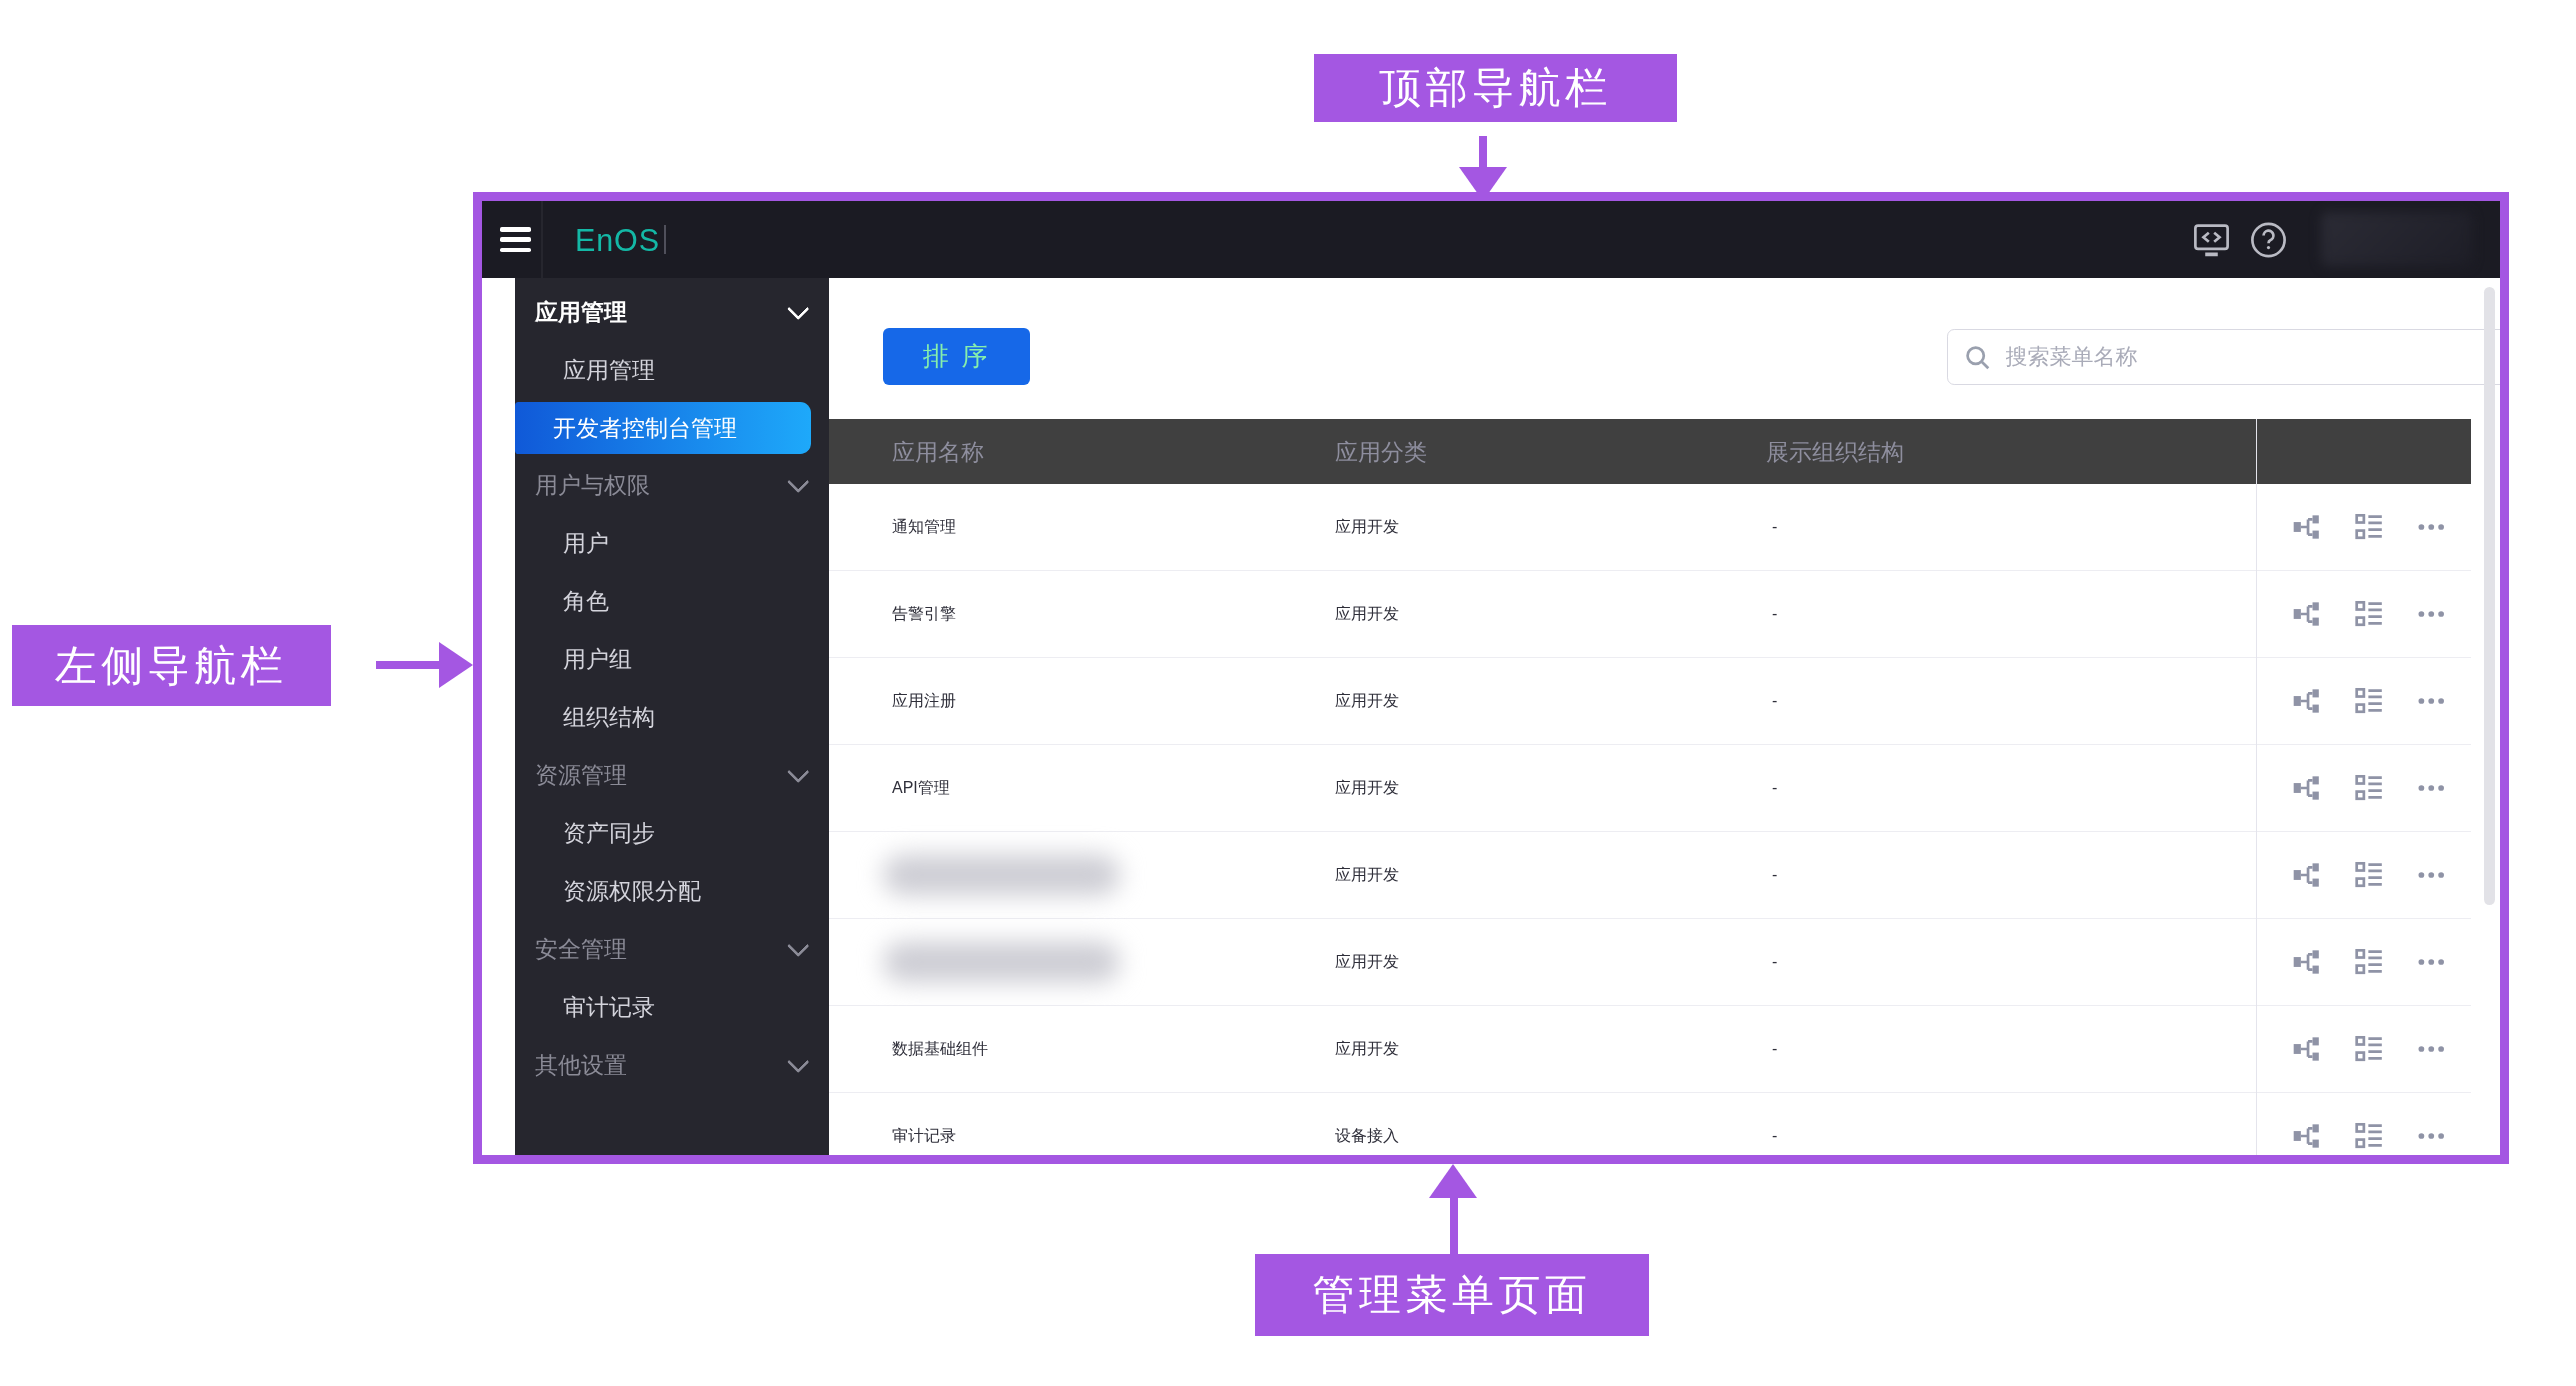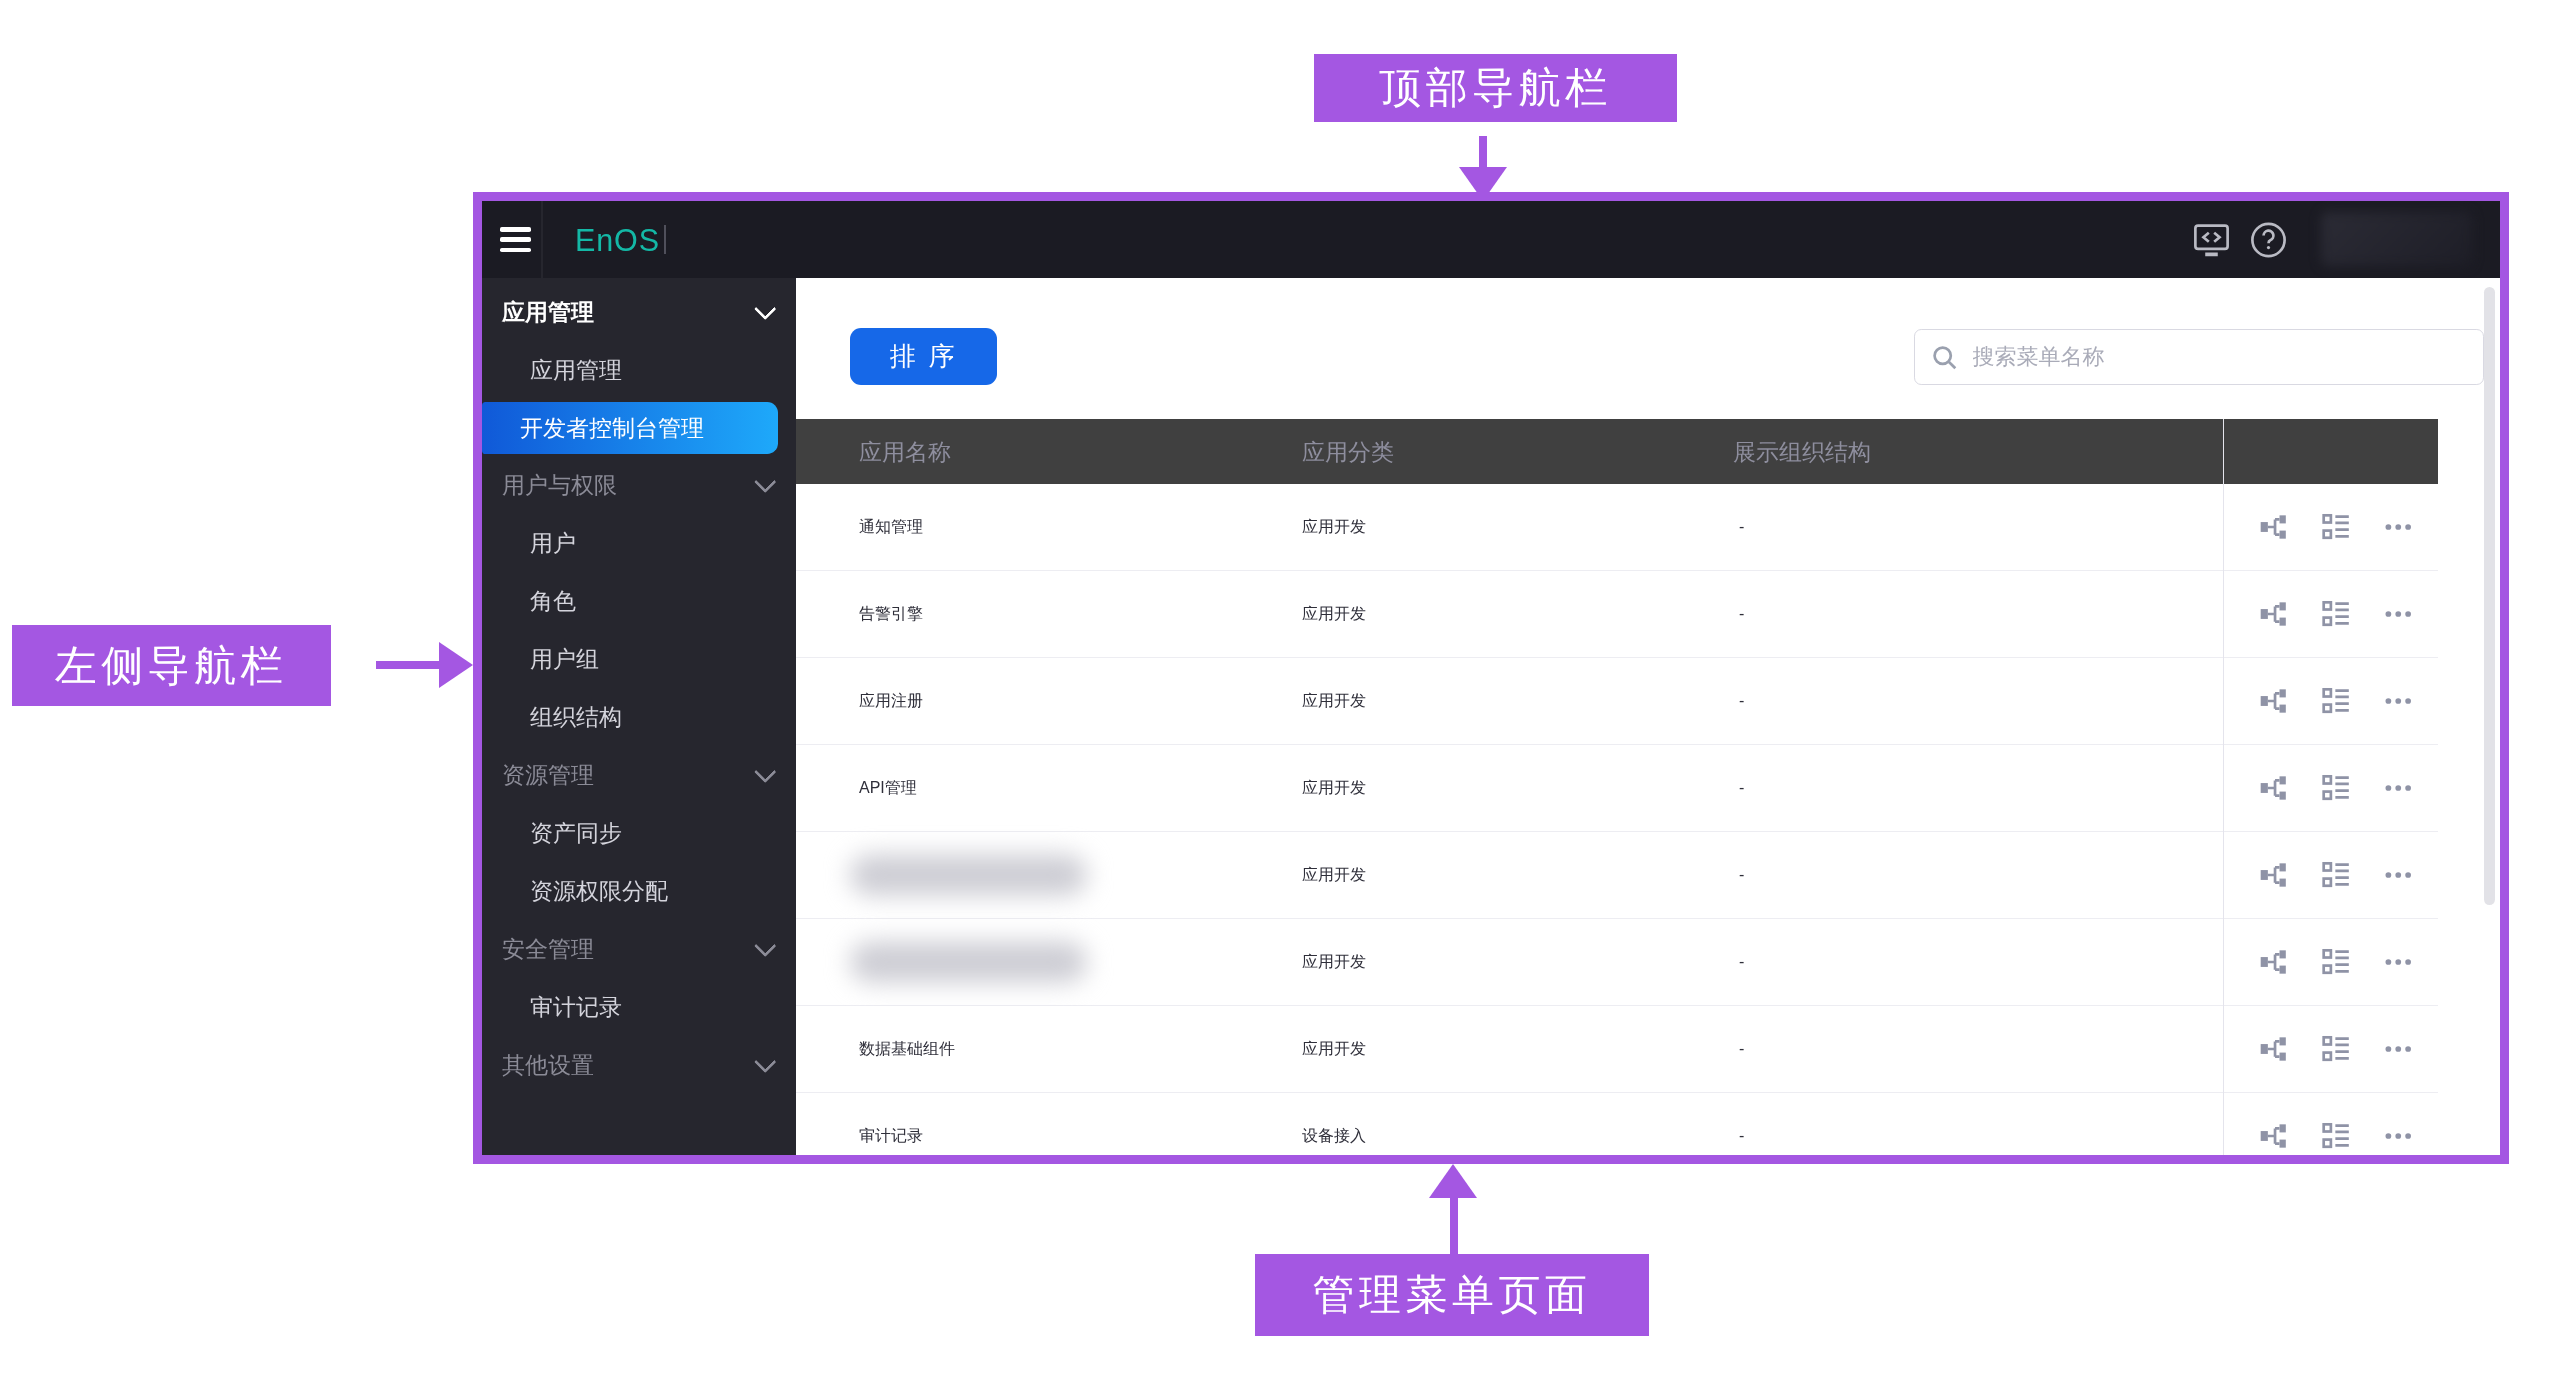--- a/index.html
+++ b/index.html
@@ -36,38 +36,38 @@
         font-size:30.5px;letter-spacing:0.9px;}
   .logo-div{position:absolute;left:182px;top:24px;width:1.8px;height:29px;background:#50505b;}
   .nav-icon{position:absolute;top:50%;transform:translateY(-50%);width:43px;height:43px;cursor:pointer;}
   .nav-icon svg{width:100%;height:100%;}
   .console-pos{left:1708px;}
   .help-pos{left:1765px;}
   .user-blur{position:absolute;left:1839px;top:10.8px;width:151px;height:54px;border-radius:7.2px;
              background:linear-gradient(135deg,#2b2b35,#1e1e27);filter:blur(5.4px);}
 
   
-  .frame-body{flex:1;display:flex;min-height:0;}
+  .frame-body{flex:1;display:flex;min-height:0;margin-left:33px;}
 
   
   .sidebar{flex:0 0 314px;background:#26262e;padding-top:5.4px;overflow:hidden;}
   .s-item{height:58px;display:flex;align-items:center;font-size:23px;color:#d4d4dc;
           padding:0 23px 0 48px;cursor:pointer;box-sizing:border-box;}
   .s-item.section{color:#8b8b97;padding-left:20px;}
   .s-item.section.first{color:#ffffff;font-weight:bold;}
   .s-item.selected{background:linear-gradient(90deg,#1059d8,#1ea9fa);color:#fff;
                    border-radius:3.6px 10.8px 10.8px 3.6px;width:296px;height:52px;margin:2.7px 0;
                    padding-left:38px;}
   .chev{width:13.4px;height:13.4px;border-right:3.6px solid currentColor;border-bottom:3.6px solid currentColor;
         border-radius:1.8px;transform:rotate(45deg);margin-left:auto;margin-top:-7.2px;flex:0 0 auto;}
 
   
   .content{flex:1;position:relative;background:#fff;overflow:hidden;}
   .sort-btn{position:absolute;left:54px;top:50px;width:147px;height:57px;background:#1668e8;
-            color:#ffffff;font-size:26px;border:none;border-radius:11px;display:flex;
+            color:#86efac;font-size:26px;border:none;border-radius:6px;display:flex;
             align-items:center;justify-content:center;letter-spacing:2.7px;cursor:pointer;}
   .search{position:absolute;left:1118px;top:51px;width:570px;height:56px;border:1.8px solid #d9d9e2;
           border-radius:7.2px;box-sizing:border-box;display:flex;align-items:center;gap:12.5px;
           padding:0 16px;background:#fff;}
   .search svg{flex:0 0 auto;}
   .search input{border:none;outline:none;flex:1;font-size:22px;color:#55596a;background:transparent;
                 font-family:"Liberation Sans",sans-serif;}
   .search input::placeholder{color:#a9abb8;}
 
   .tbl{position:absolute;left:0;top:141px;width:1642px;}

